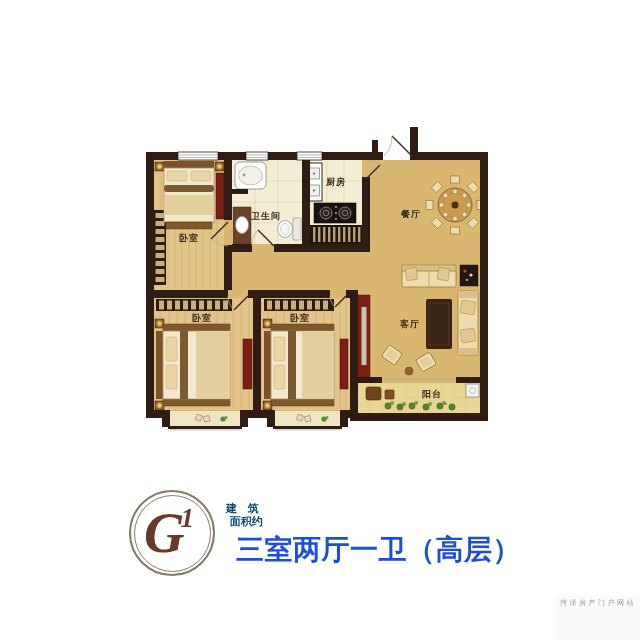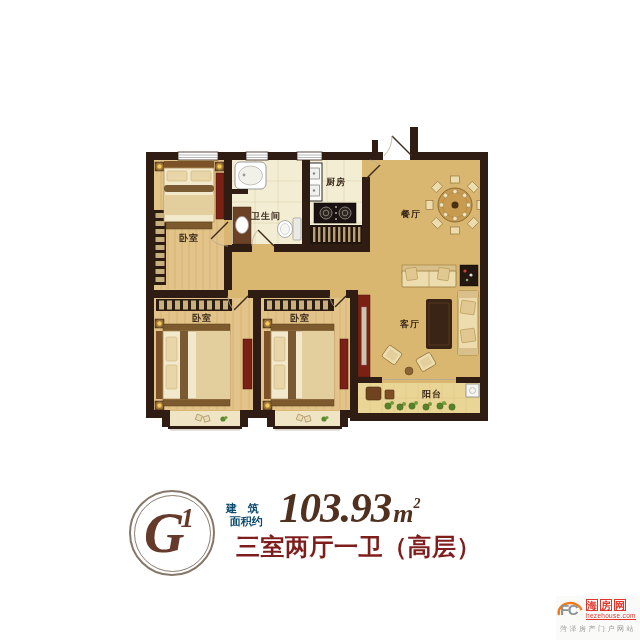--- a/index.html
+++ b/index.html
@@ -29,22 +29,22 @@
   .area-label .l1{letter-spacing:4px;display:block;}
   .area-label .l2{letter-spacing:0;display:block;text-align:right;}
 
   .area-value{position:absolute;left:279px;top:486px;display:flex;align-items:baseline;
           color:#50301f;font-family:"Liberation Serif",serif;font-style:italic;
           font-weight:bold;}
   .area-num{font-size:43px;letter-spacing:-1px;line-height:1;}
   .area-unit{font-size:26px;line-height:1;margin-left:2px;}
   .area-unit-sup{font-size:14px;line-height:1;position:relative;top:-14px;}
 
-  .layout-line{position:absolute;left:236px;top:531px;color:#7f1d1d;
-          font-family:"Liberation Serif",serif;font-weight:bold;font-size:24px;
+  .layout-line{position:absolute;left:236px;top:531px;color:#1d4ed8;
+          font-family:"Liberation Serif",serif;font-weight:bold;font-size:28px;
           letter-spacing:0.5px;white-space:nowrap;}
 
   
   .wm{position:absolute;left:556px;top:596px;width:84px;height:44px;
       background:rgba(250,250,249,0.92);font-family:"Liberation Sans",sans-serif;}
   .wm-top{display:flex;align-items:flex-start;}
   .wm-fc{width:28px;height:26px;flex:0 0 28px;}
   .wm-right{margin-left:2px;}
   .wm-site{display:flex;gap:2px;margin-top:3px;}
   .wm-site span{display:block;width:12px;height:12px;line-height:12px;text-align:center;
@@ -423,39 +423,20 @@
   <div class="unit-logo">
     <span class="unit-g">G</span>
       <span class="unit-sup">1</span>
   </div>
 
   <div class="area-label">
     <span class="l1">建 筑</span>
     <span class="l2">面积约</span>
   </div>
 
-  <div class="area-value">
-    <span class="area-num">103.93</span>
-    <span class="area-unit">m</span>
-    <span class="area-unit-sup">2</span>
-  </div>
 
   <div class="layout-line">三室两厅一卫（高层）</div>
 
   <div class="wm">
-    <div class="wm-top">
-      <svg class="wm-fc" viewBox="0 0 28 26">
-        <path d="M3,19 A10.5,8.5 0 1 1 25.5,14" stroke="#f07b1c" stroke-width="2.4" fill="none"></path>
-        <text x="4" y="19" font-family="Liberation Sans, sans-serif" font-size="15" font-weight="bold" fill="#8e9296" letter-spacing="-1.5">FC</text>
-      </svg>
-      <div class="wm-right">
-        <div class="wm-site">
-          <span>海</span>
-          <span>房</span>
-          <span>网</span>
-        </div>
-        <div class="wm-domain">hezehouse.com</div>
-      </div>
-    </div>
     <div class="wm-tagline">菏泽房产门户网站</div>
   </div>
 
 </div>
 
 </body></html>

